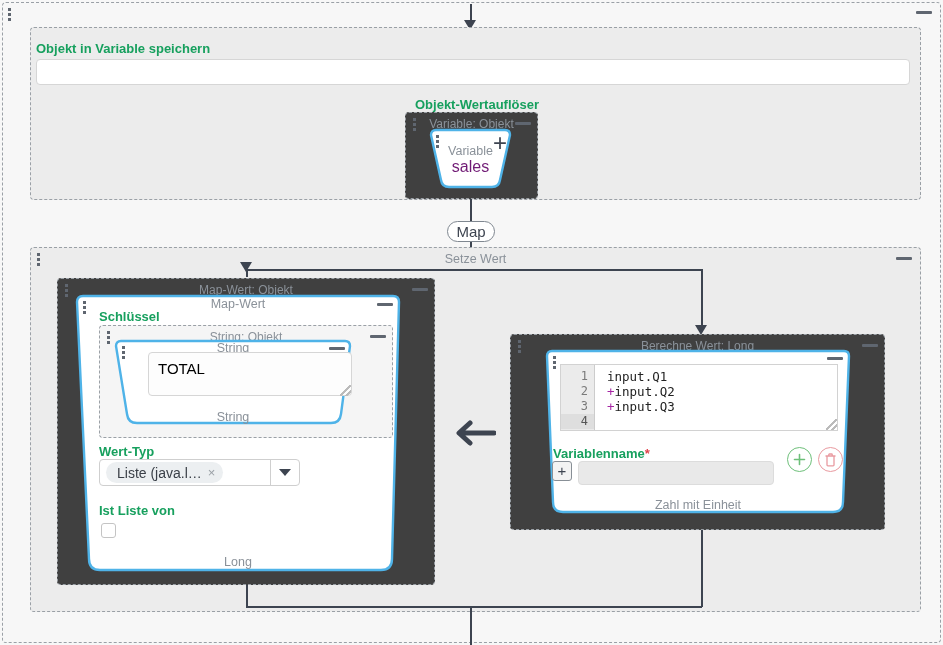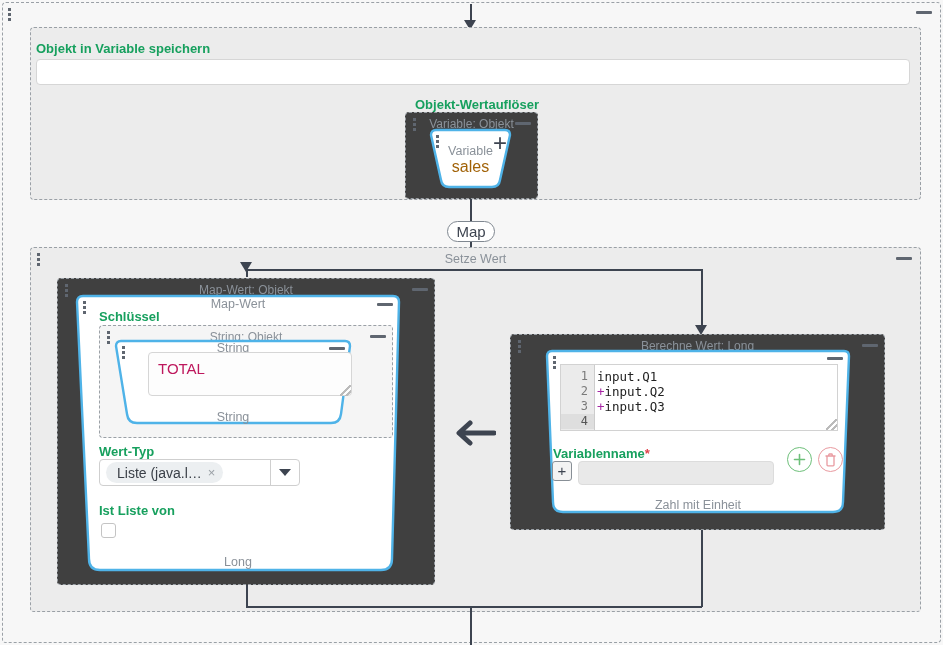--- a/index.html
+++ b/index.html
@@ -75,21 +75,21 @@
     box-sizing:border-box;
   }
   .txtarea{
     position:absolute;
     background:#fdfdfd;
     border:1px solid #d6d6d6;
     border-radius:4px;
     box-sizing:border-box;
     padding:7px 9px;
     font-size:15px;
-    color:#be185d;
+    color:#000000;
     overflow:hidden;
   }
   .resizer{
     position:absolute;right:1px;bottom:1px;width:11px;height:11px;
     background:linear-gradient(135deg,transparent 0 45%,#bbb 45% 55%,transparent 55% 72%,#bbb 72% 82%,transparent 82%);
   }
 
   
   .trap{
     position:absolute;
@@ -124,21 +124,21 @@
     font-size:12.5px;
     overflow:hidden;
   }
   .gutter{
     width:34px;flex:none;background:#ebebeb;border-right:1px solid #ccc;
     box-sizing:border-box;padding-top:4px;
   }
   .gutter div{height:15px;line-height:15px;text-align:right;padding-right:6px;color:#7a7a7a;font-size:12px;}
   .gutter div.cur{background:#dedede;color:#555;}
   .codelines{flex:1;padding-top:4px;position:relative;}
-  .codelines div{height:15px;line-height:15px;padding-left:2px;color:#222;white-space:pre;}
+  .codelines div{height:15px;line-height:15px;padding-left:12px;color:#222;white-space:pre;}
   .codelines div.cur{background:#eab308;margin-top:25px;}
   .op{color:#a626a4;}
   .caret{display:inline-block;width:1px;height:12px;background:#333;vertical-align:-2px;margin-left:0px;}
 
   
   .selwrap{
     position:absolute;
     border:1px solid #cfcfcf;border-radius:4px;background:#fff;
     box-sizing:border-box;display:flex;align-items:center;
   }
@@ -242,21 +242,21 @@
     <svg viewBox="0 0 85 62" preserveAspectRatio="none">
       <path d="M3,7 Q3,2 8,2 L77,2 Q82,2 82,7 L72,52 Q71,59 64,59 L21,59 Q14,59 13,52 Z" fill="#ffffff" stroke="#4fb3e8" stroke-width="2.4" stroke-linejoin="round"></path>
     </svg>
     <div class="grip" style="left:7px;top:7px;">
       <i></i>
         <i></i>
         <i></i>
     </div>
     <div class="plus" style="right:6px;top:6px;">+</div>
     <div style="position:absolute;left:0;right:0;top:16px;text-align:center;color:#8a9199;font-size:12.5px;">Variable</div>
-    <div style="position:absolute;left:0;right:0;top:30px;text-align:center;color:#a16207;font-size:16px;">sales</div>
+    <div style="position:absolute;left:0;right:0;top:30px;text-align:center;color:#701a75;font-size:16px;">sales</div>
   </div>
 
   <div class="conn v" style="left:470px;top:199px;height:22px;"></div>
   <div class="pill" style="left:447px;top:221px;width:48px;height:21px;">
     <span>Map</span>
   </div>
   <div class="conn v" style="left:470px;top:242px;height:28px;"></div>
 
   <div class="dgroup l1" style="left:30px;top:247px;width:891px;height:365px;">
     <div class="grip" style="left:5px;top:5px;">

